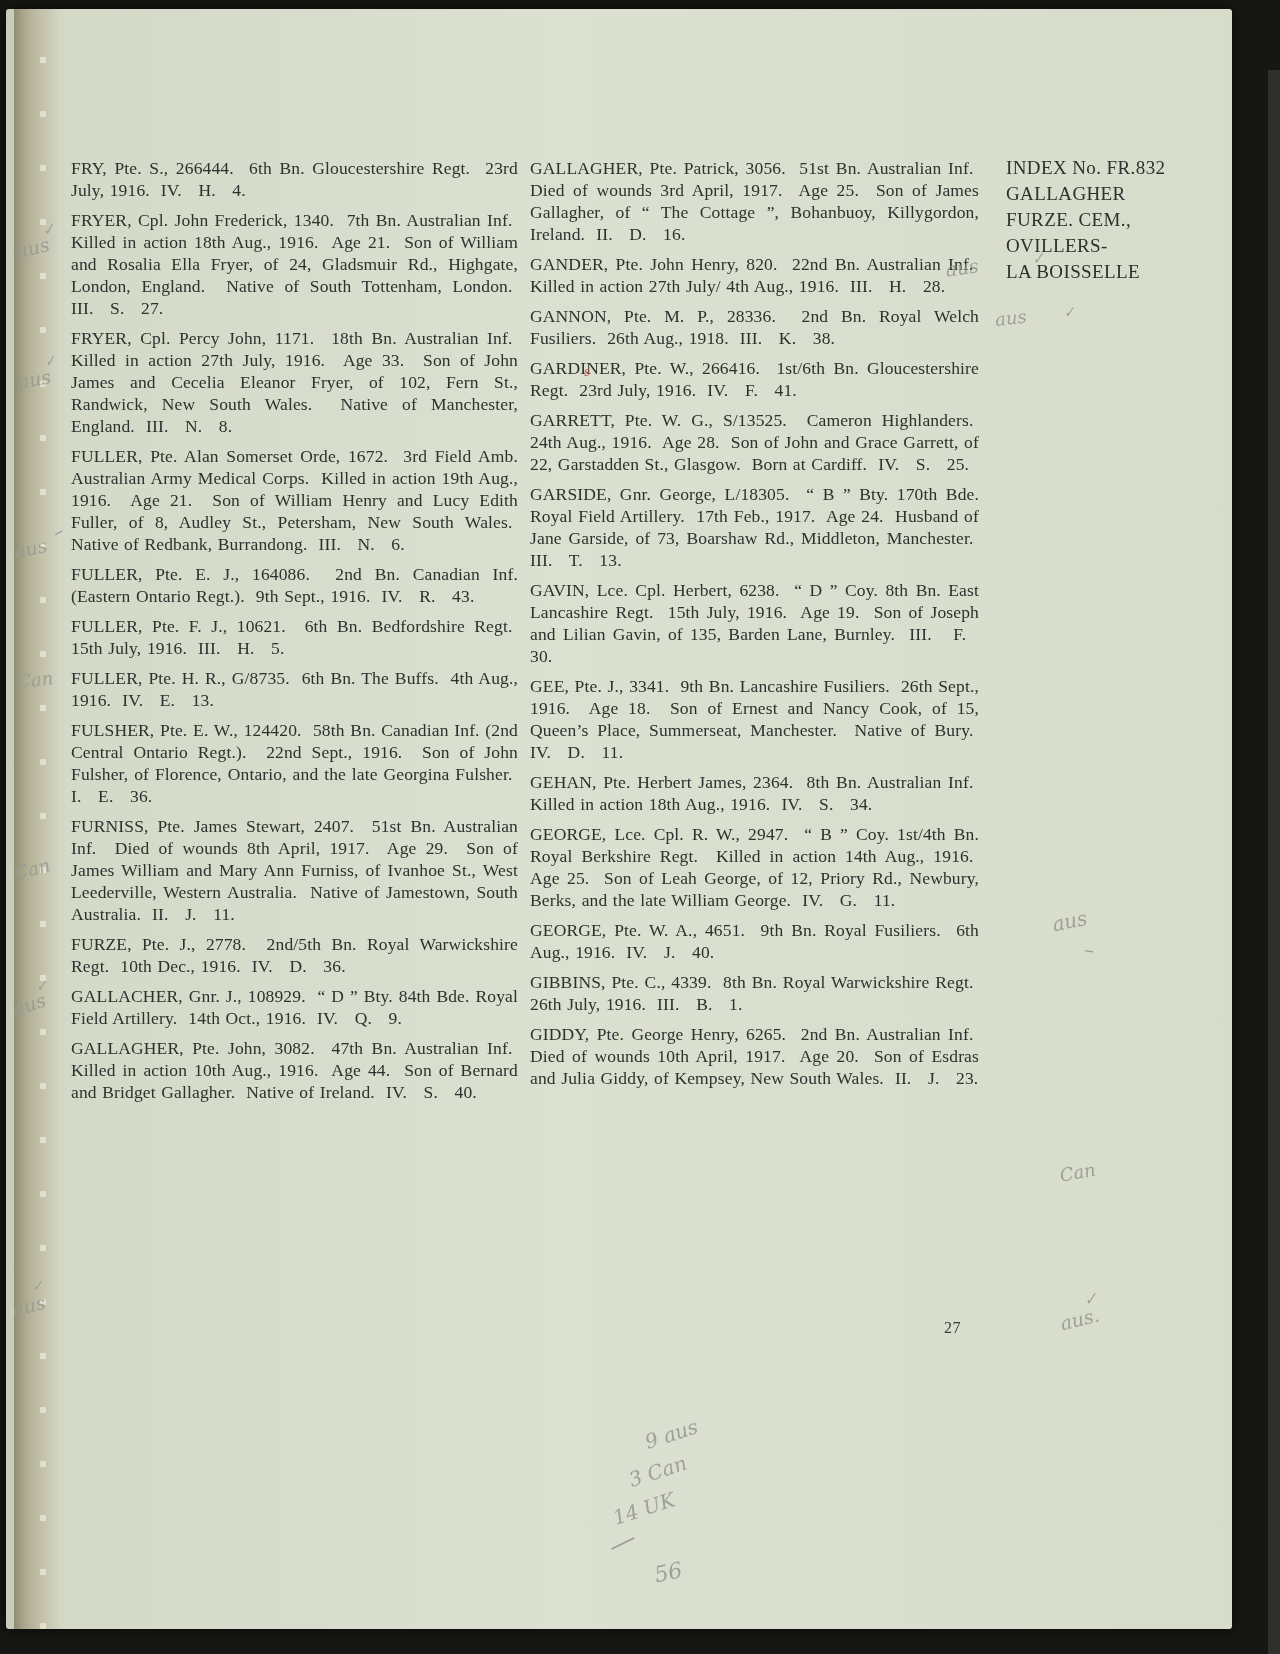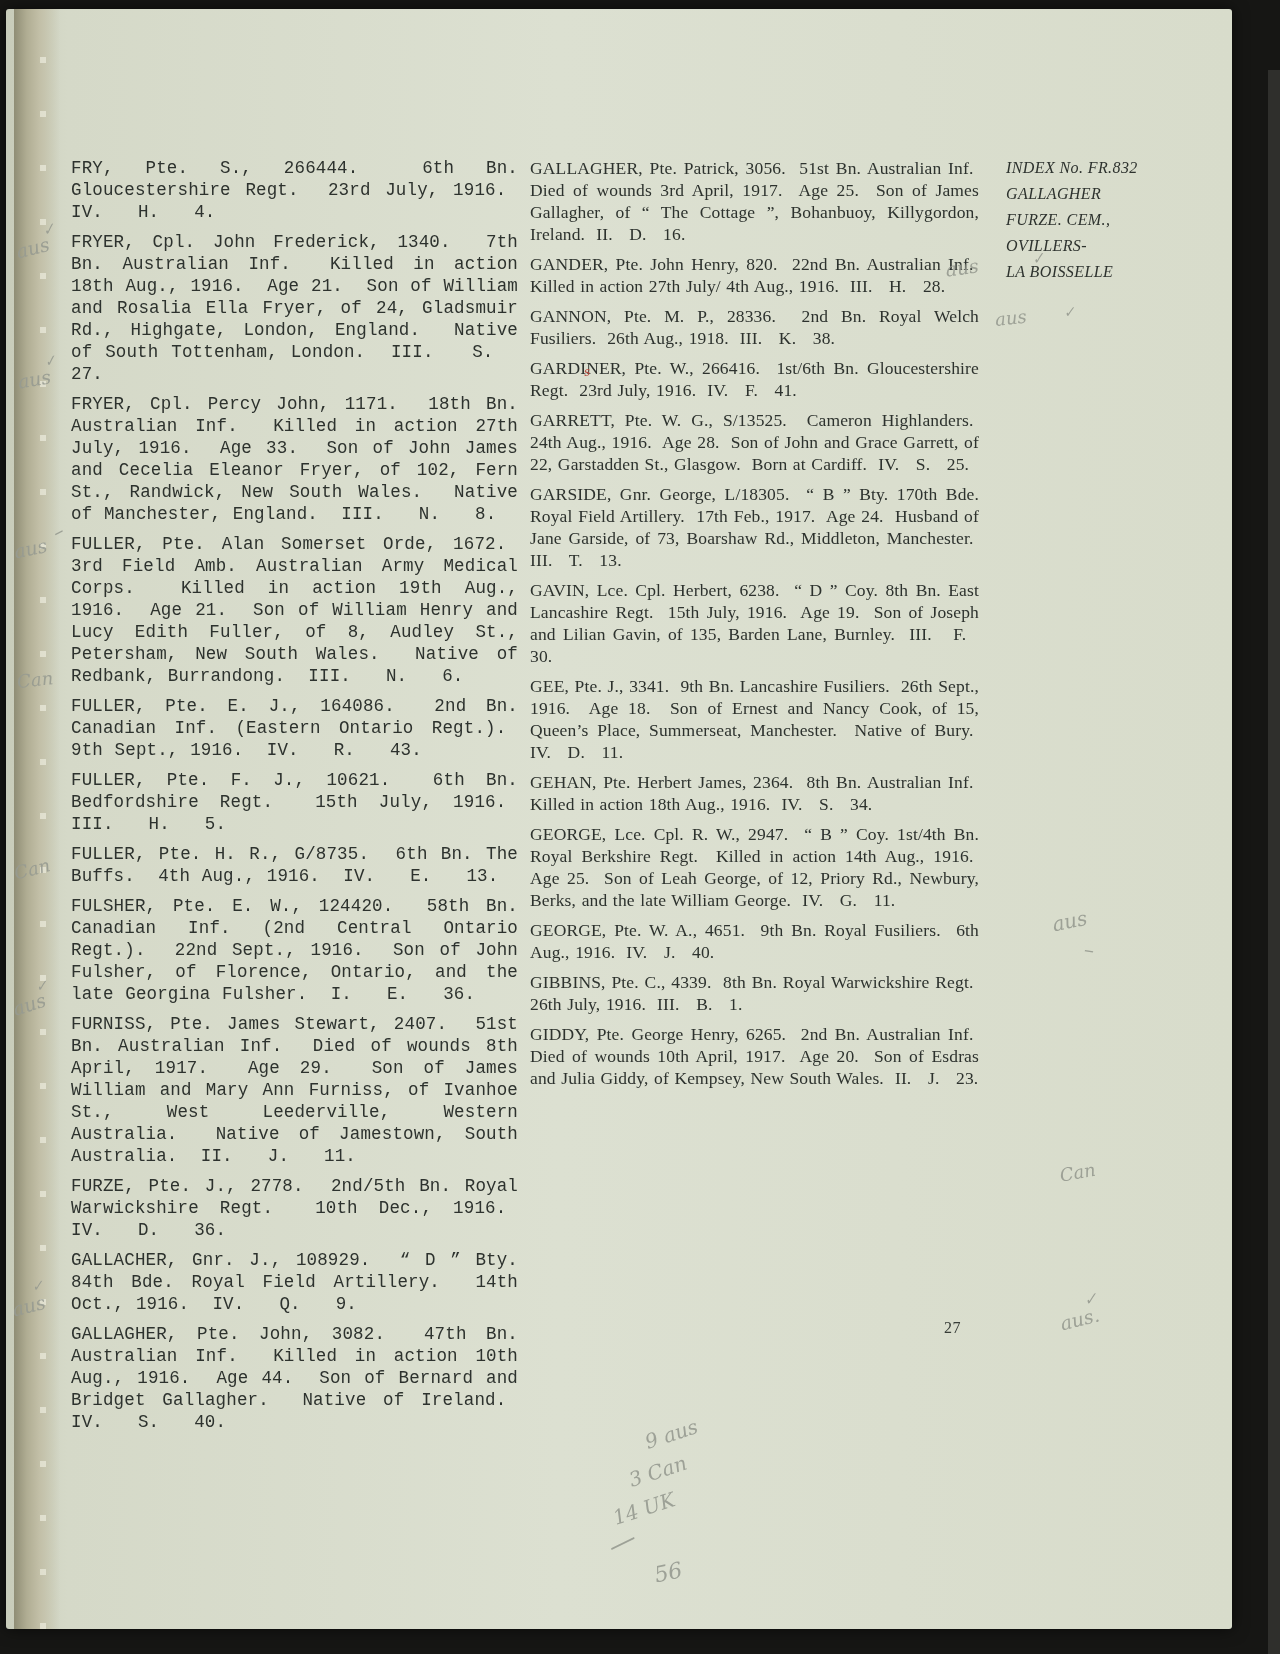--- a/index.html
+++ b/index.html
@@ -27,32 +27,32 @@
   .stitches{
     position:absolute; left:34px; top:0; width:6px; height:100%;
     background:repeating-linear-gradient(180deg,
       rgba(0,0,0,0) 0 48px,
       rgba(243,243,230,.85) 48px 54px);
     opacity:.7;
   }
   .col{
     position:absolute; top:148px;
   }
-  .col-left{ left:65px; width:447px;font-family:Liberation Mono, monospace; }
+  .col-left{ left:65px; width:447px; }
   .col-right{ left:524px; width:449px; }
   .entry{
     font-size:17.5px; line-height:22px; color:#2d322e;
     text-align:justify; margin-bottom:8px;
     letter-spacing:.15px; word-spacing:1px;
   }
   .index-block{
     position:absolute; left:1000px; top:146px; width:210px;
   }
   .index-line{
-    font-size:16px; line-height:26px; color:#2d322e; letter-spacing:.4px;font-style:italic;
+    font-size:19px; line-height:26px; color:#2d322e; letter-spacing:.4px;
   }
   .page-number{
     position:absolute; left:938px; top:1310px;
     font-size:16px; font-weight:normal; color:#383d38; letter-spacing:.5px;
   }
   .pencil{
     position:absolute;
     font-family:"DejaVu Serif", serif; font-style:italic;
     color:#979b91; transform-origin:left top; white-space:nowrap;
     opacity:.9;

